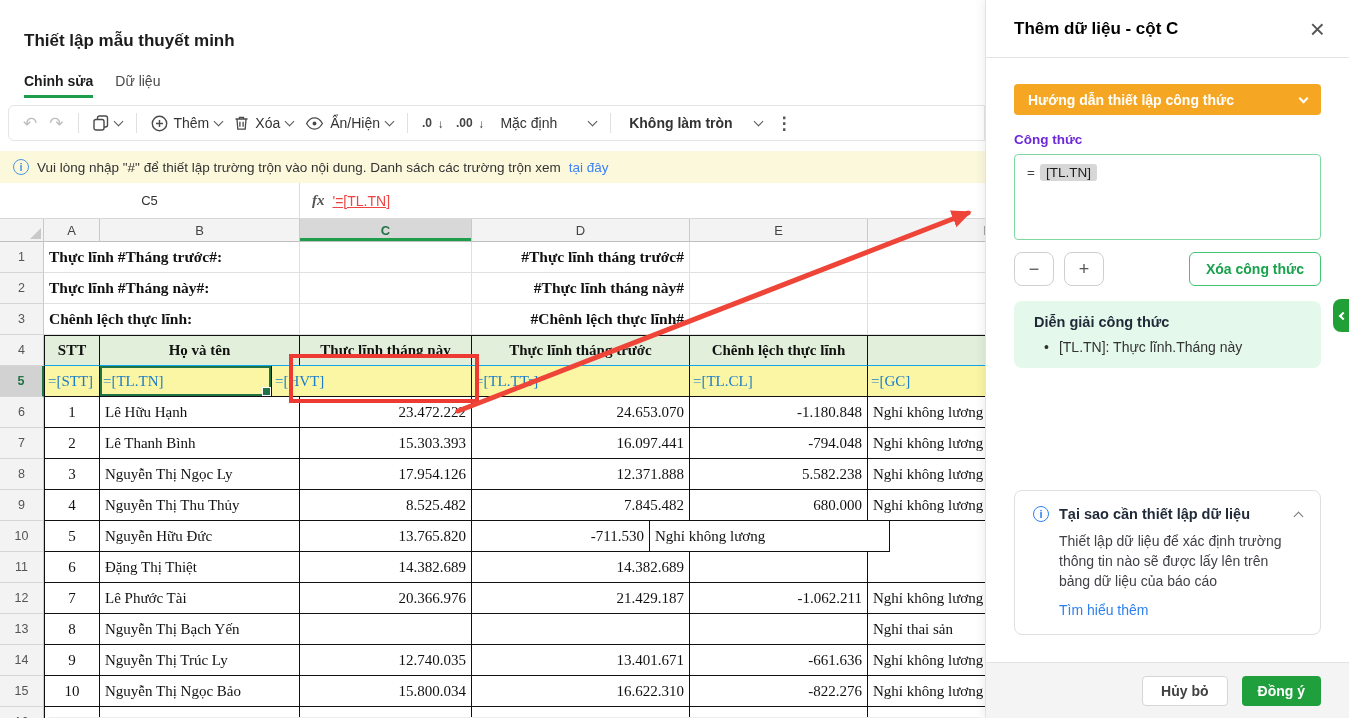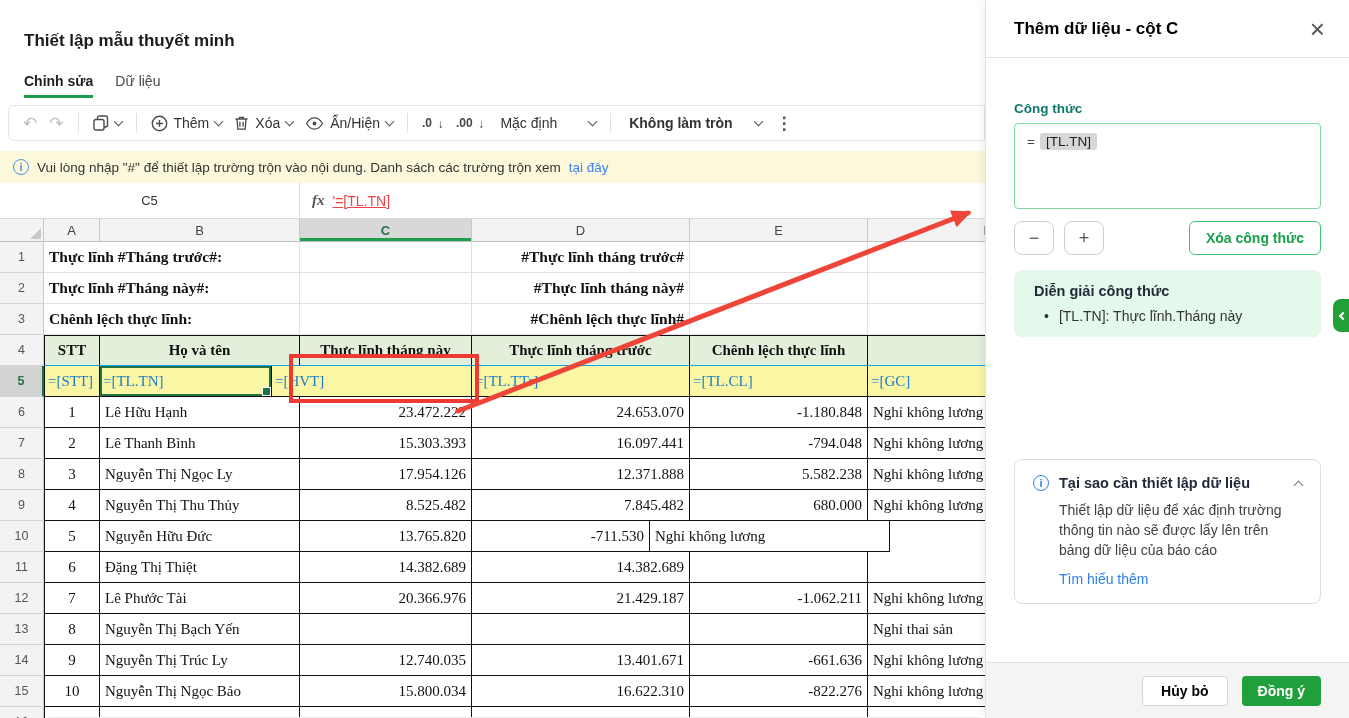--- a/index.html
+++ b/index.html
@@ -87,21 +87,21 @@
     border-left:1px solid #E2E2E2; box-shadow:-3px 0 8px rgba(0,0,0,.06); }
   .phead { height:58px; border-bottom:1px solid #E4E4E4; display:flex; align-items:center;
     padding:0 24px 0 28px; }
   .ptitle { font-size:17px; font-weight:700; color:#000000; flex:1; }
   .pclose { font-size:26px; color:#555; line-height:1; cursor:pointer; }
   .pbody { padding:26px 28px 0; }
   .guide { width:100%; height:31px; background:#F5A623; border:none; border-radius:4px; color:#fff;
     font-weight:700; font-size:14px; display:flex; align-items:center; padding:0 14px; }
   .guide span { flex:1; text-align:left; }
   .wch { border-color:#fff; width:7px; height:7px; border-width:2px; }
-  .flabel { margin-top:17px; font-size:13.5px; font-weight:700; color:#0f766e; }
+  .flabel { margin-top:17px; font-size:13.5px; font-weight:700; color:#6d28d9; }
   .fbox { margin-top:7px; height:86px; border:1px solid #7FD8A0; border-radius:4px;
     padding:10px 12px; font-size:13.5px; color:#333; }
   .feq { margin-right:5px; color:#444; }
   .fchip { background:#D7D7D7; border-radius:3px; padding:1px 6px; color:#1d1d1f; }
   .btnrow { margin-top:12px; display:flex; align-items:center; gap:10px; }
   .sq { width:40px; height:34px; border:1px solid #CFCFCF; border-radius:8px; background:#fff;
     font-size:18px; color:#555; display:flex; align-items:center; justify-content:center; }
   .spacer { flex:1; }
   .delf { height:34px; padding:0 16px; border:1px solid #41C575; border-radius:6px; background:#fff;
     color:#18A24B; font-weight:700; font-size:14px; }
@@ -113,21 +113,21 @@
   .iico2 { width:16px; height:16px; flex:0 0 16px; border:1.5px solid #2F80ED; border-radius:50%;
     color:#2F80ED; font-size:11px; font-weight:700; display:flex; align-items:center; justify-content:center; }
   .whytitle { flex:1; font-size:14.5px; font-weight:700; color:#1F2937; }
   .chv-up { transform:rotate(225deg); border-color:#777; margin-top:4px; }
   .whybody { margin:10px 0 0 26px; font-size:14px; line-height:1.42; color:#3F3F46; }
   .learn { display:inline-block; margin:10px 0 0 26px; color:#2F80ED; font-size:14px; text-decoration:none; }
   .pfoot { position:absolute; left:0; right:0; bottom:0; height:56px; background:#F4F4F4;
     border-top:1px solid #E3E3E3; display:flex; align-items:center; justify-content:flex-end;
     gap:14px; padding:0 28px; }
   .cancel { height:30px; padding:0 18px; background:#fff; border:1px solid #D5D5D5; border-radius:4px;
-    font-size:14px; color:#000000; font-weight:600; }
+    font-size:14px; color:#404040; font-weight:600; }
   .ok { height:30px; padding:0 16px; background:#1FA03C; border:none; border-radius:4px;
     font-size:14px; color:#fff; font-weight:700; }
   .sidetab { position:absolute; right:0; top:299px; width:16px; height:33px; background:#21A038;
     border-radius:8px 0 0 8px; display:flex; align-items:center; justify-content:center; z-index:60; cursor:pointer; }
   .chv-left { display:inline-block; width:6px; height:6px; border-right:2px solid #fff;
     border-bottom:2px solid #fff; transform:rotate(135deg); margin-left:3px; }
 </style>
 </head>
 <body>
 
@@ -387,20 +387,24 @@
     <line x1="458" y1="396" x2="968" y2="198" stroke="#EF4438" stroke-width="5" stroke-linecap="round" marker-end="url(#ah)"></line>
   </svg>
 </div>
 
 <aside class="panel">
   <div class="phead">
     <span class="ptitle">Thêm dữ liệu - cột C</span>
     <span class="pclose">×</span>
   </div>
   <div class="pbody">
+    <button class="guide">
+      <span>Hướng dẫn thiết lập công thức</span>
+      <i class="chv wch"></i>
+    </button>
     <div class="flabel">Công thức</div>
     <div class="fbox">
       <span class="feq">=</span><span class="fchip">[TL.TN]</span>
     </div>
     <div class="btnrow">
       <button class="sq">
           <span>−</span>
         </button>
       <button class="sq">
           <span>+</span>

